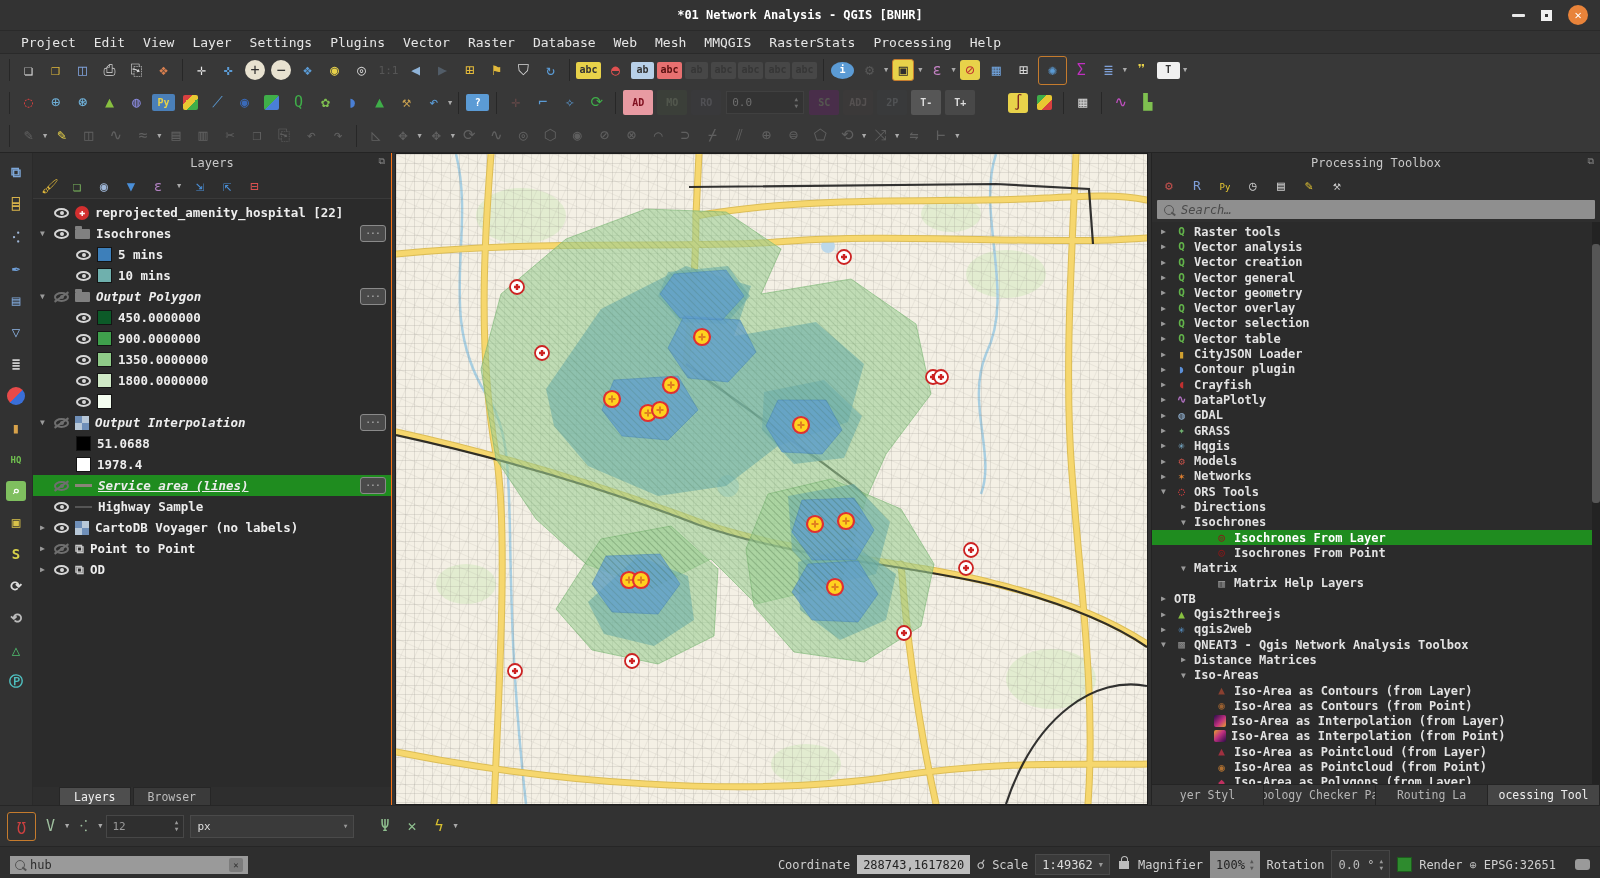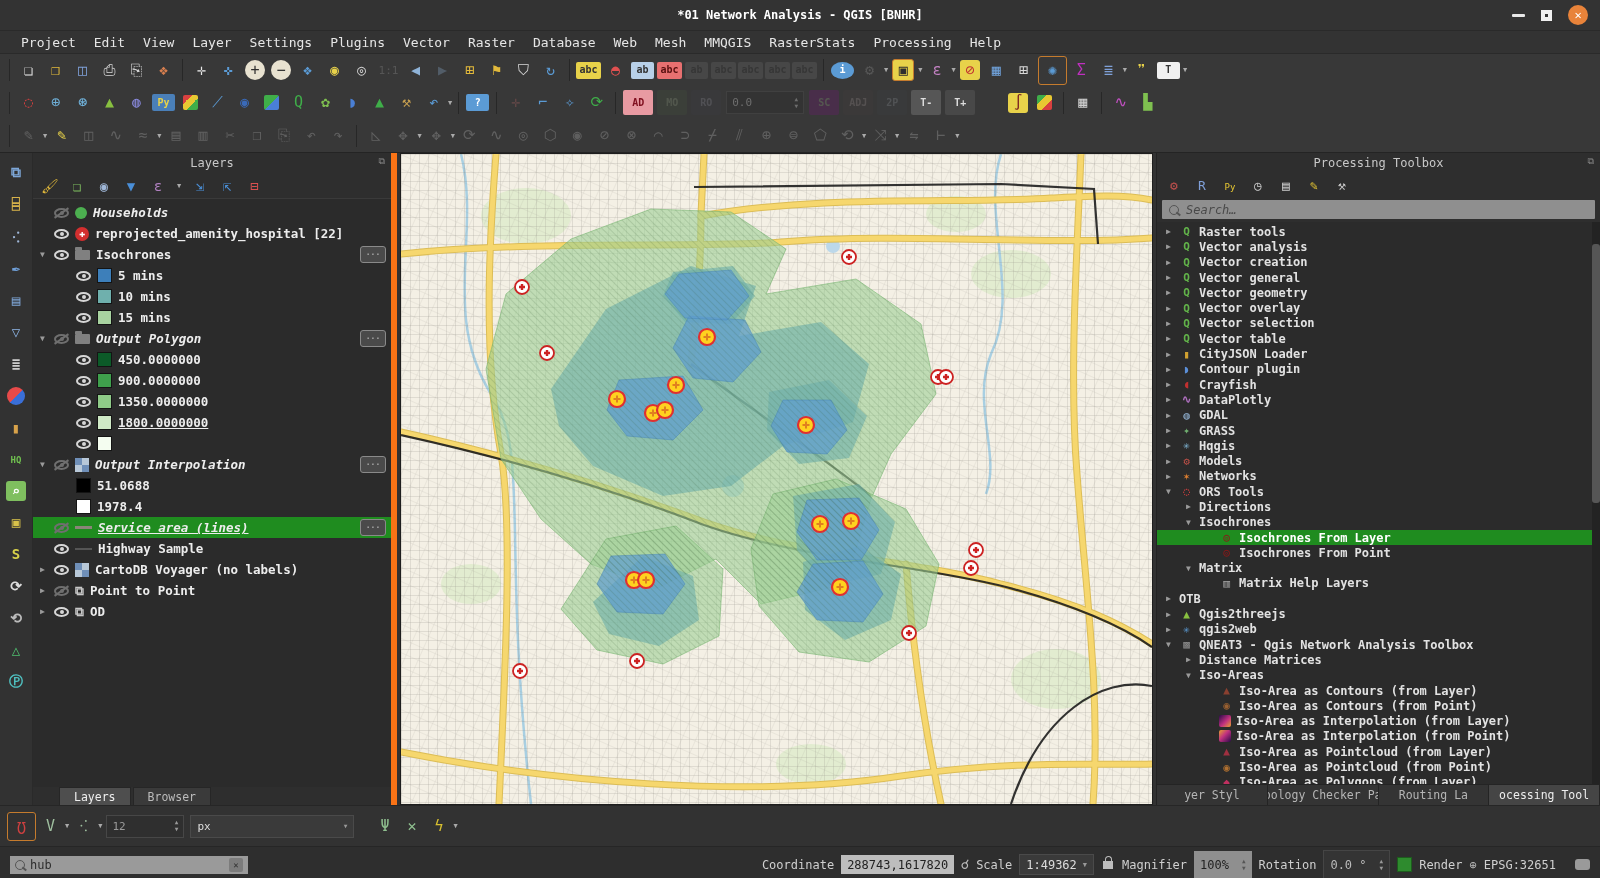--- a/index.html
+++ b/index.html
@@ -31,21 +31,21 @@
   .spinbox{width:66px;height:21px;background:#2f2f2f;border:1px solid #474747;color:#9a9a9a;
     display:flex;align-items:center;padding:0 5px;font-size:11px;margin:0 3px;position:relative;flex:none}
   .spinbox .arrows,.combo .arrows{margin-left:auto;display:flex;flex-direction:column;font-size:6px;color:#999;line-height:1.1}
   .combo{height:21px;background:#3a3a3a;border:1px solid #4a4a4a;display:flex;align-items:center;
     padding:0 6px;font-size:11px;color:#ddd;margin:0 3px;flex:none}
   .gradchip{width:15px;height:15px;border-radius:2px;flex:none}
   .main{display:flex;height:652px}
   .dock{width:32px;background:#323232;display:flex;flex-direction:column;align-items:center;
     padding-top:8px;gap:10px;border-right:1px solid #2a2a2a}
   .di{width:22px;height:22px;display:flex;align-items:center;justify-content:center;font-size:14px;font-weight:bold}
-  .layers-panel{width:358px;background:#2e2e2e;display:flex;flex-direction:column;border-right:6px solid #f97316}
+  .layers-panel{width:358px;background:#2e2e2e;display:flex;flex-direction:column;border-right:1px solid #f97316}
   .panel-title{height:20px;display:flex;align-items:center;justify-content:center;font-size:12px;color:#c8c8c8;position:relative}
   .float-ic{position:absolute;right:6px;top:3px;font-size:9px;color:#8a8a8a}
   .lp-toolbar{height:25px;display:flex;align-items:center;padding-left:8px;gap:9px;font-size:14px}
   .lp-tb{width:18px;text-align:center}
   .ltree{flex:1;background:#2b2b2b;border-top:1px solid #3a3a3a;padding-top:3px;overflow:hidden;position:relative}
   .lrow{height:21px;display:flex;align-items:center;font-size:12.5px;font-weight:bold;color:#ededed;gap:6px;padding-right:5px}
   .lrow.sel{background:#1f8c1f}
   .lrow .lbl.it{font-style:italic}.lrow .lbl.ul{text-decoration:underline}
   .arrow{width:11px;font-size:8px;color:#9a9a9a;text-align:center;flex:none}
   .eye{width:15px;height:10px;border:2px solid #d6d6d6;border-radius:50%;position:relative;flex:none;box-sizing:border-box}
@@ -88,21 +88,21 @@
   .pttab.active{background:#454545;color:#eee}
   .bottomstrip{height:40px;display:flex;align-items:center;background:#323232;border-top:1px solid #262626;padding-left:6px}
   .statusbar{height:35px;display:flex;align-items:center;background:#2e2e2e;border-top:1px solid #262626;
     padding:0 10px;font-size:12px;color:#cfcfcf;gap:7px}
   .locator{width:228px;height:18px;background:#9a9a9a;display:flex;align-items:center;padding:0 5px;gap:5px;color:#2e2e2e}
   .loc-x{margin-left:auto;width:14px;height:14px;background:#7c7c7c;color:#333;display:flex;align-items:center;
     justify-content:center;font-size:9px;border-radius:2px}
   .statfield{height:19px;background:#bdbdbd;color:#222;display:flex;align-items:center;padding:0 6px;font-size:12px}
   .statcombo{height:19px;background:#3a3a3a;border:1px solid #4a4a4a;color:#ddd;display:flex;align-items:center;
     padding:0 6px;font-size:12px;gap:6px}
-  .statspin{height:19px;background:#8f8f8f;color:#222;display:flex;align-items:center;padding:4px 6px;font-size:12px;gap:13px}
+  .statspin{height:19px;background:#8f8f8f;color:#222;display:flex;align-items:center;padding:4px 6px;font-size:12px;gap:5px}
   .statspin.darkv{background:#343434;color:#bbb;border:1px solid #454545}
   .udar{display:flex;flex-direction:column;font-size:6px;color:#555;line-height:1.05}
   .darkv .udar{color:#999}
   .renderchk{width:13px;height:13px;background:#2e8b2e;border:1px solid #1d5c1d;flex:none}
   .lockic{width:10px;height:8px;background:#bdbdbd;position:relative;margin:0 2px}
   .lockic::before{content:"";position:absolute;left:1.5px;top:-5px;width:5px;height:5px;border:1.5px solid #bdbdbd;
     border-bottom:none;border-radius:4px 4px 0 0}
   .bubble{width:15px;height:11px;background:#9a9a9a;border-radius:3px;position:relative}
   .bubble::after{content:"";position:absolute;left:2px;bottom:-3px;border:3px solid transparent;border-top-color:#9a9a9a}
   .roundchip{border-radius:50%!important}
@@ -554,26 +554,20 @@
         <div class="lp-tb"><span style="color: rgb(74, 143, 216);">▼</span></div>
         <div class="lp-tb"><span style="color: rgb(176, 128, 192);">ε</span></div>
         <span class="caret">▼</span>
         <div class="lp-tb"><span style="color: rgb(74, 143, 216);">⇲</span></div>
         <div class="lp-tb"><span style="color: rgb(74, 143, 216);">⇱</span></div>
         <div class="lp-tb"><span style="color: rgb(216, 80, 80);">⊟</span></div>
       </div>
     <div class="ltree" id="ltree">
         <div class="lrow" style="padding-left: 4px;">
           <span class="arrow"></span>
-          <span class="eye off"></span>
-          <span class="ptgreen"></span>
-          <span class="lbl it">Households</span>
-        </div>
-        <div class="lrow" style="padding-left: 4px;">
-          <span class="arrow"></span>
           <span class="eye"></span>
           <span class="hosp">✚</span>
           <span class="lbl">reprojected_amenity_hospital [22]</span>
         </div>
         <div class="lrow" style="padding-left: 4px;">
           <span class="arrow">▼</span>
           <span class="eye"></span>
           <span class="gfolder"></span>
           <span class="lbl">Isochrones</span>
           <span class="membadge">···</span>
@@ -583,26 +577,20 @@
           <span class="eye"></span>
           <span class="sw" style="background: rgb(61, 127, 186);"></span>
           <span class="lbl">5 mins</span>
         </div>
         <div class="lrow" style="padding-left: 26px;">
           <span class="arrow"></span>
           <span class="eye"></span>
           <span class="sw" style="background: rgb(111, 176, 173);"></span>
           <span class="lbl">10 mins</span>
         </div>
-        <div class="lrow" style="padding-left: 26px;">
-          <span class="arrow"></span>
-          <span class="eye"></span>
-          <span class="sw" style="background: rgb(168, 211, 160);"></span>
-          <span class="lbl">15 mins</span>
-        </div>
         <div class="lrow" style="padding-left: 4px;">
           <span class="arrow">▼</span>
           <span class="eye off"></span>
           <span class="gfolder"></span>
           <span class="lbl it">Output Polygon</span>
           <span class="membadge">···</span>
         </div>
         <div class="lrow" style="padding-left: 26px;">
           <span class="arrow"></span>
           <span class="eye"></span>
@@ -614,21 +602,21 @@
           <span class="eye"></span>
           <span class="sw" style="background: rgb(63, 160, 76);"></span>
           <span class="lbl">900.0000000</span>
         </div>
         <div class="lrow" style="padding-left: 26px;">
           <span class="arrow"></span>
           <span class="eye"></span>
           <span class="sw" style="background: rgb(143, 203, 136);"></span>
           <span class="lbl">1350.0000000</span>
         </div>
-        <div class="lrow" style="padding-left: 26px; text-decoration: underline;">
+        <div class="lrow" style="padding-left: 26px;">
           <span class="arrow"></span>
           <span class="eye"></span>
           <span class="sw" style="background: rgb(207, 233, 198);"></span>
           <span class="lbl">1800.0000000</span>
         </div>
         <div class="lrow" style="padding-left: 26px;">
           <span class="arrow"></span>
           <span class="eye"></span>
           <span class="sw" style="background: rgb(244, 253, 240);"></span>
           <span class="lbl"></span>

